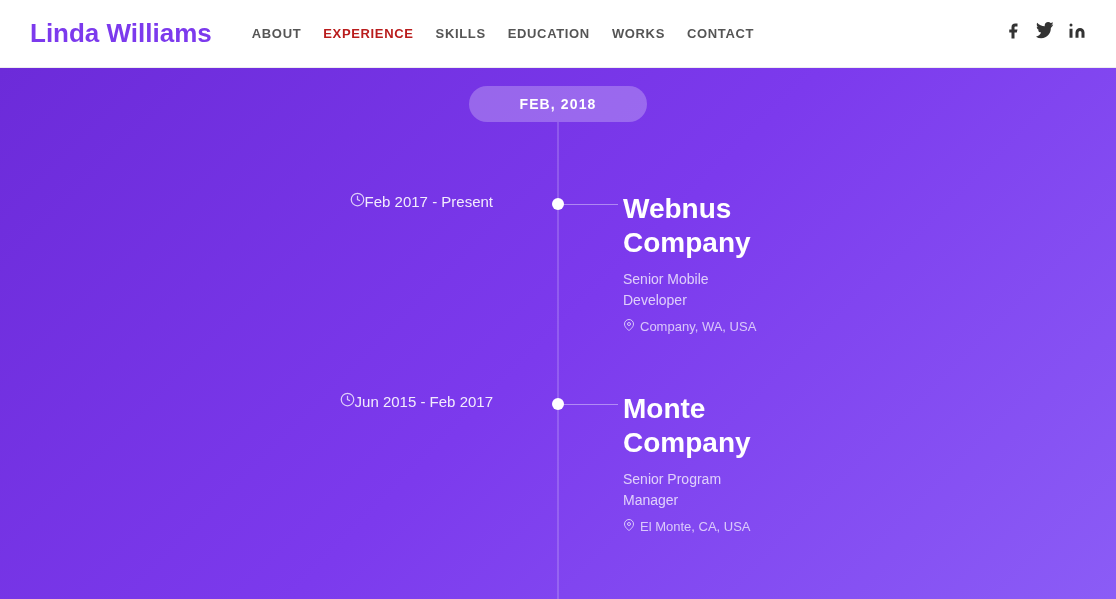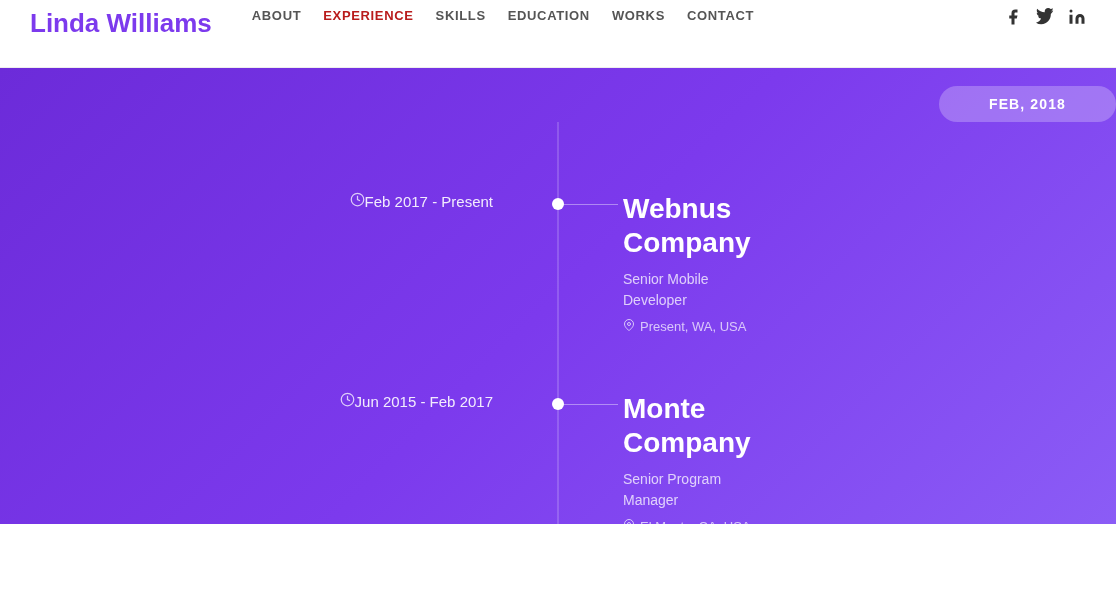--- a/index.html
+++ b/index.html
@@ -1,21 +1,21 @@
 <!DOCTYPE html>
 <html><head>
   <meta charset="utf-8">
   <style>
     * { margin: 0; padding: 0; box-sizing: border-box; }
     body { font-family: 'Segoe UI', Arial, sans-serif; width: 1116px; height: 599px; overflow: hidden; }
 
     
     .header {
       display: flex;
-      align-items: flex-start;
+      align-items: center;
       background: #ffffff;
       height: 68px;
       padding: 8px 30px;
       border-bottom: 1px solid #eee;
     }
     .logo {
       font-size: 26px;
       font-weight: 700;
       color: #7c3aed;
       margin-right: 40px;
@@ -48,25 +48,25 @@
       color: #333;
       cursor: pointer;
       font-weight: bold;
     }
 
     
     .main {
       background: #6c2bd9;
       background: linear-gradient(135deg, #6c2bd9 0%, #7c3aed 50%, #8b5cf6 100%);
       width: 1116px;
-      height: 456px;
+      height: 531px;
       position: relative;
       display: flex;
       flex-direction: column;
-      align-items: flex-end;
+      align-items: center;
     }
 
     
     .date-badge {
       margin-top: 18px;
       background: rgba(255,255,255,0.25);
       border-radius: 30px;
       padding: 10px 50px;
       font-size: 14px;
       font-weight: 600;
@@ -240,21 +240,21 @@
           <span>Senior Mobile</span><br>
           <span>Developer</span>
         </div>
         <div class="location">
           <span class="pin-icon">
             <svg width="12" height="12" viewBox="0 0 24 24" fill="none" stroke="rgba(255,255,255,0.7)" stroke-width="2">
                 <path d="M21 10c0 7-9 13-9 13s-9-6-9-13a9 9 0 0 1 18 0z"></path>
                 <circle cx="12" cy="10" r="3"></circle>
               </svg>
           </span>
-          <span>Present, WA, USA</span>
+          <span>Company, WA, USA</span>
         </div>
       </div>
     </div>
 
     <div class="timeline-entry entry-2">
       <div class="entry-left">
         <span class="clock-icon">
           <svg width="15" height="15" viewBox="0 0 24 24" fill="none" stroke="rgba(255,255,255,0.75)" stroke-width="2">
               <circle cx="12" cy="12" r="10"></circle>
               <polyline points="12 6 12 12 16 14"></polyline>

